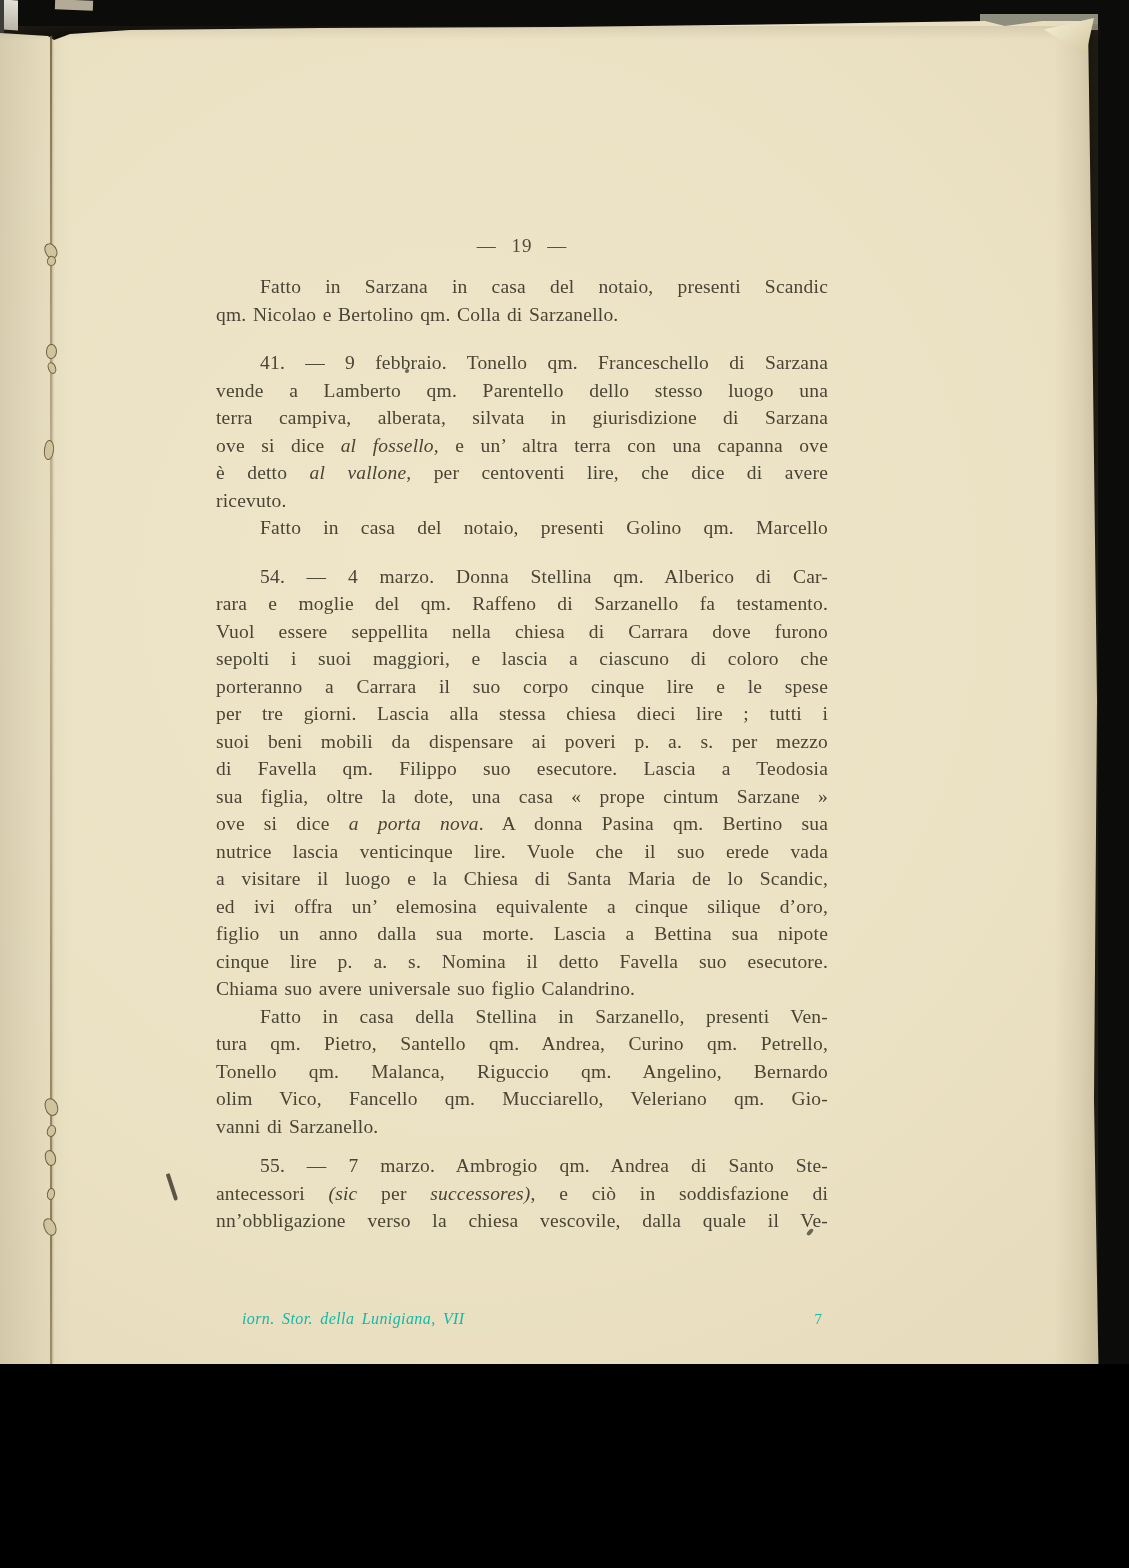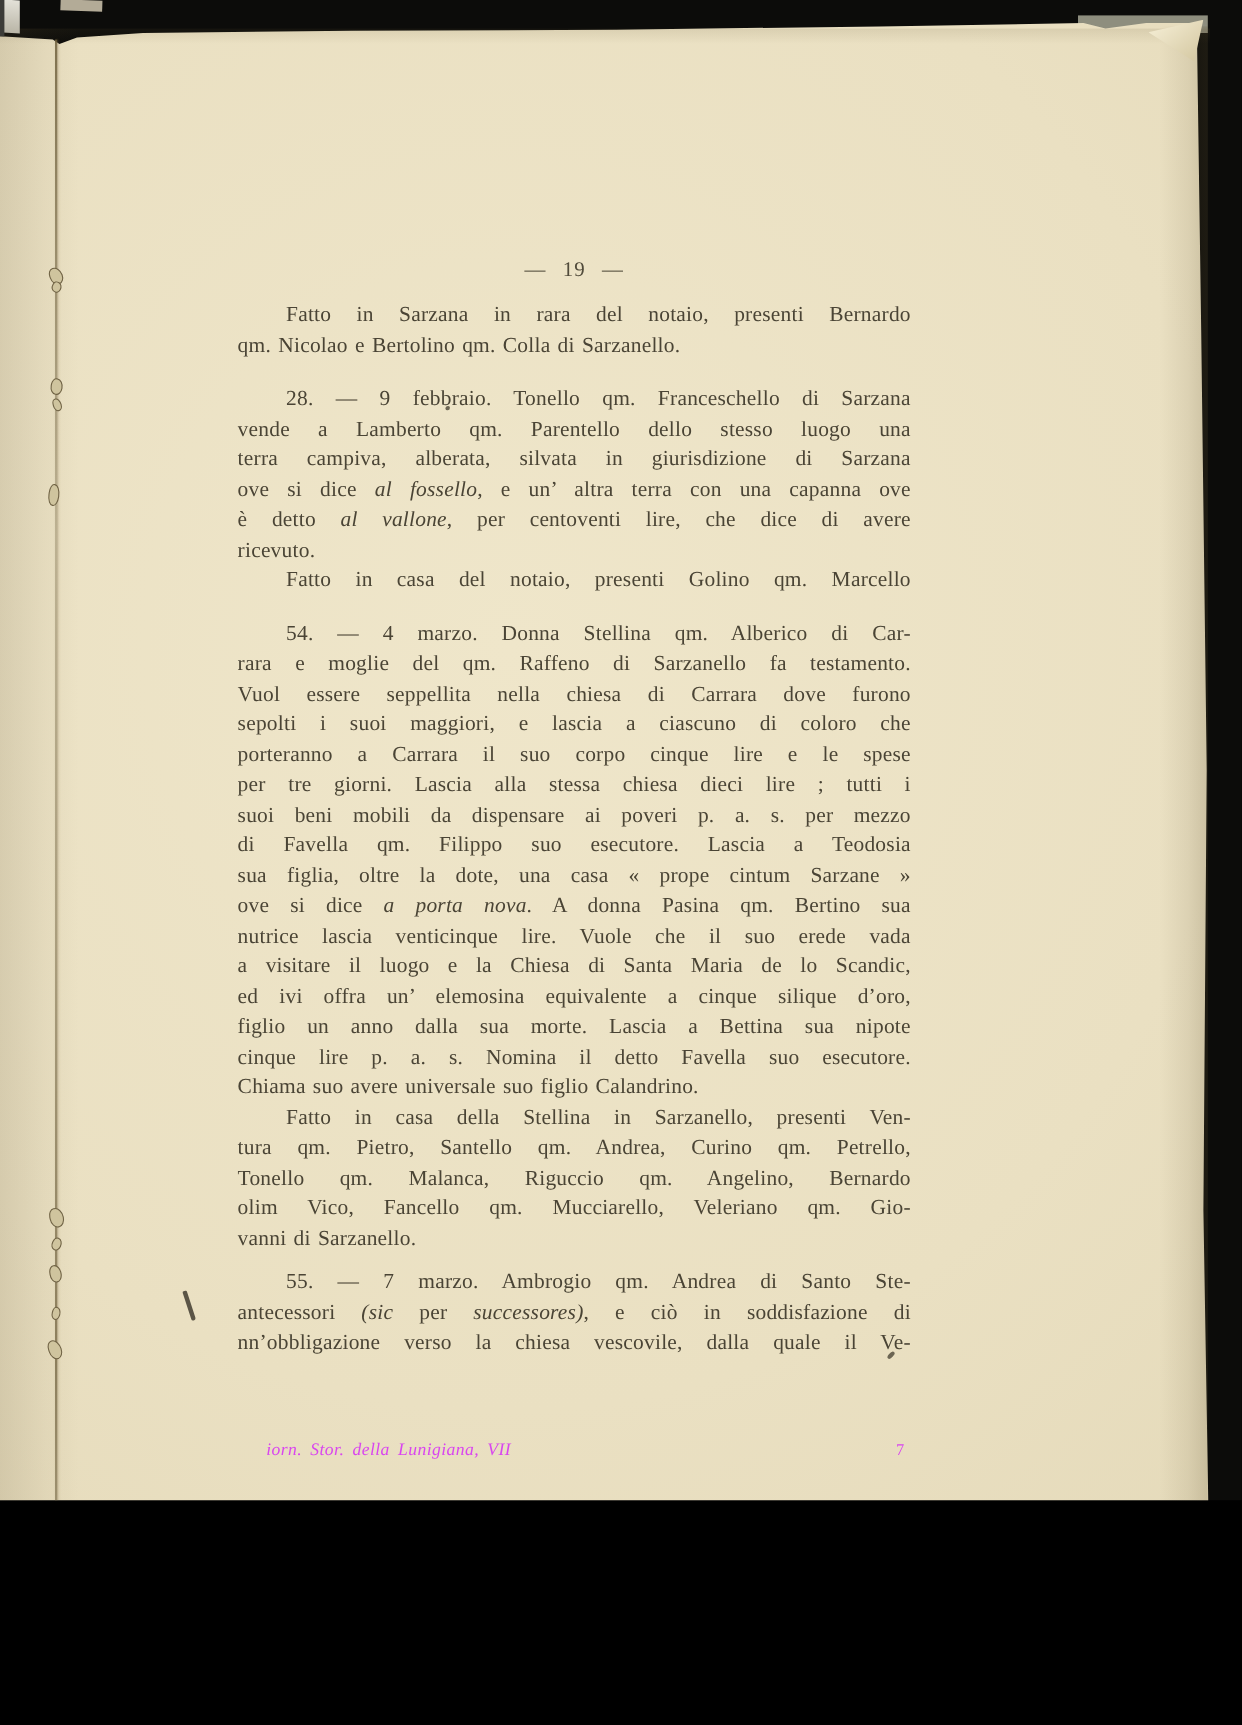--- a/index.html
+++ b/index.html
@@ -63,21 +63,21 @@
   .text-block{margin-top:13px;}
   .para{margin:0;}
   .para.gap-lg{margin-top:21px;}
   .para.gap-sm{margin-top:12px;}
   .line{height:27.5px;overflow:hidden;text-align:justify;text-align-last:justify;text-justify:inter-word;}
   .line.indent{padding-left:44px;}
   .line.last{text-align-last:left;}
   .it{font-style:italic;}
 
   .footer{position:absolute;left:216px;top:1310px;width:612px;z-index:6;display:flex;
-    justify-content:space-between;align-items:baseline;color:#d946ef;}
+    justify-content:space-between;align-items:baseline;color:#14b8a6;}
   .footer .sig{font-style:italic;font-size:16px;letter-spacing:.4px;word-spacing:3px;padding-left:26px;}
   .footer .seq{font-size:15px;padding-right:6px;}
 </style>
 </head>
 <body>
 
 <div class="scan">
   <div class="edge-under top-right"></div>
   <div class="edge-under bottom"></div>
   <div class="paper"></div>
@@ -108,25 +108,25 @@
       <div class="art-speck" style="left: 405px; top: 369px; width: 4px; height: 4px; transform: rotate(0deg);"></div>
       <div class="art-speck" style="left: 808px; top: 1228px; width: 4px; height: 8px; transform: rotate(40deg);"></div>
       <div class="art-speck" style="left: 212px; top: 1461px; width: 4px; height: 4px; transform: rotate(0deg);"></div>
       <div class="art-speck" style="left: 8px; top: 1466px; width: 5px; height: 5px; transform: rotate(0deg);"></div>
     </div>
 
   <div class="content">
     <div class="pagenum">— 19 —</div>
     <div class="text-block" id="paras">
         <div class="para">
-          <div class="line indent"><span>Fatto in Sarzana in rara del notaio, presenti Bernardo</span></div>
+          <div class="line indent"><span>Fatto in Sarzana in casa del notaio, presenti Scandic</span></div>
           <div class="line last"><span>qm. Nicolao e Bertolino qm. Colla di Sarzanello.</span></div>
         </div>
         <div class="para gap-lg">
-          <div class="line indent"><span>28. — 9 febbraio. Tonello qm. Franceschello di Sarzana</span></div>
+          <div class="line indent"><span>41. — 9 febbraio. Tonello qm. Franceschello di Sarzana</span></div>
           <div class="line"><span>vende a Lamberto qm. Parentello dello stesso luogo una</span></div>
           <div class="line"><span>terra campiva, alberata, silvata in giurisdizione di Sarzana</span></div>
           <div class="line"><span>ove si dice </span><span class="it">al fossello,</span><span> e un’ altra terra con una capanna ove</span></div>
           <div class="line"><span>è detto </span><span class="it">al vallone,</span><span> per centoventi lire, che dice di avere</span></div>
           <div class="line last"><span>ricevuto.</span></div>
         </div>
         <div class="para">
           <div class="line indent"><span>Fatto in casa del notaio, presenti Golino qm. Marcello</span></div>
         </div>
         <div class="para gap-lg">

